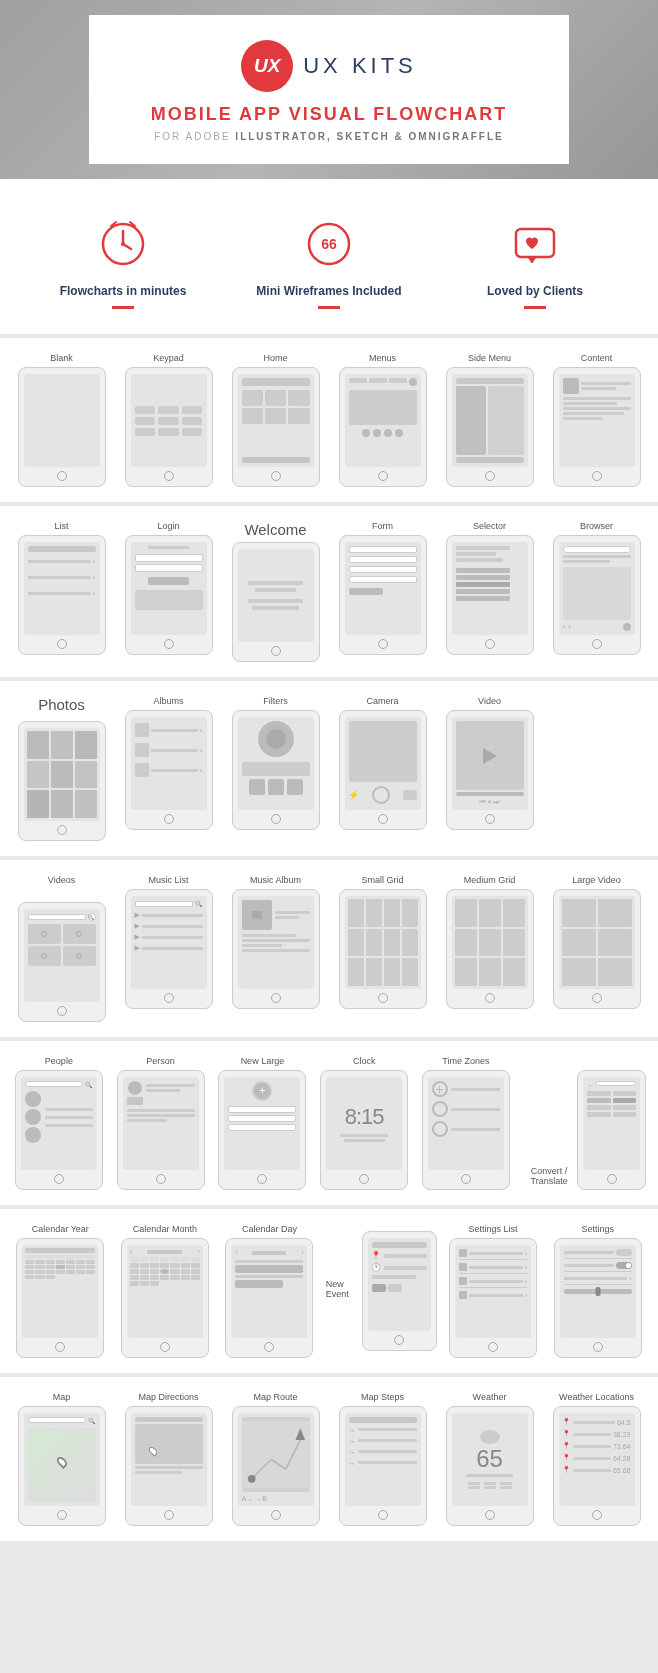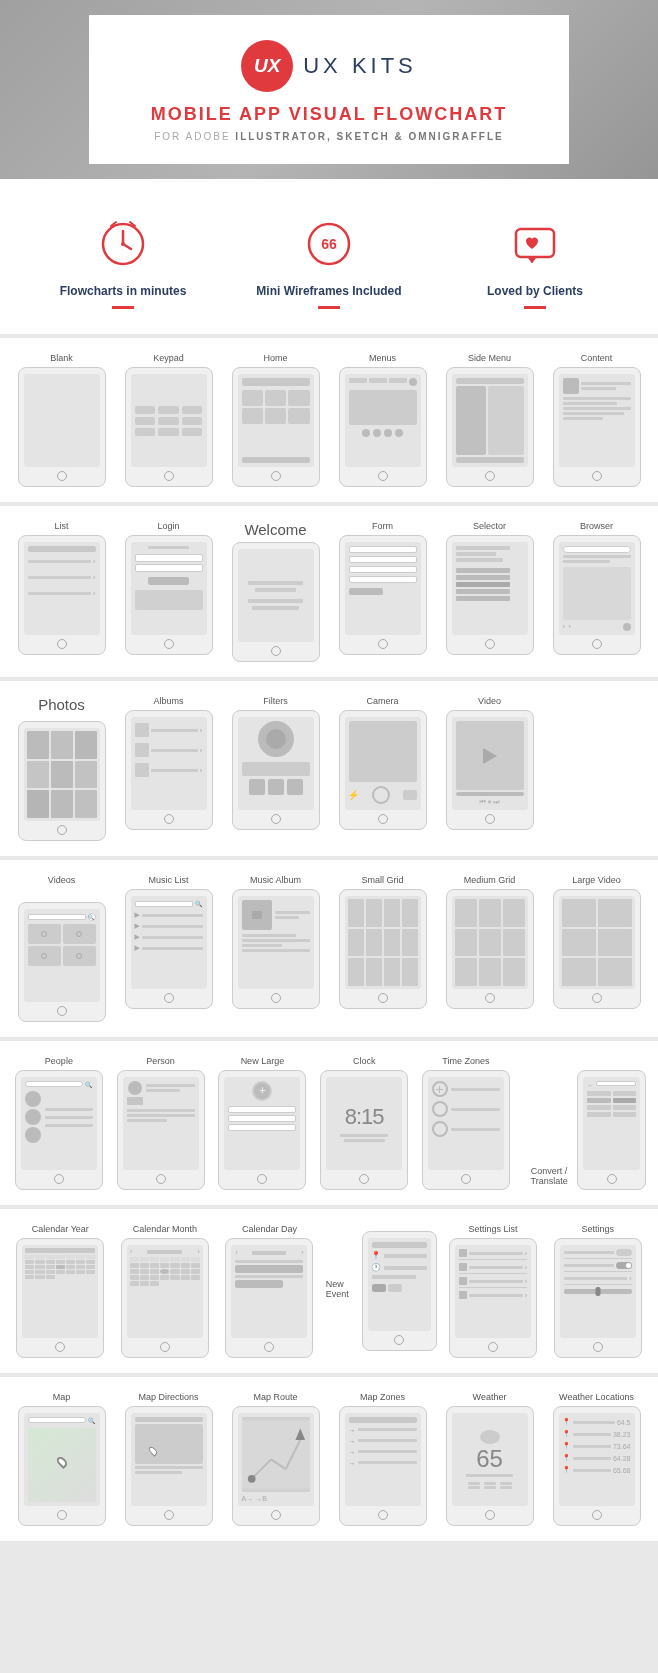--- a/index.html
+++ b/index.html
@@ -905,21 +905,21 @@
             <div style="display:flex;gap:2px;align-items:center;margin-top:1px;">
               <div style="font-size:7px;color:#aaa;">A→</div>
               <div style="font-size:7px;color:#aaa;">→B</div>
             </div>
           </div>
           <div style="width:10px;height:10px;border-radius:50%;border:1.5px solid #aaa;margin-top:4px;"></div>
         </div>
       </div>
 
       <div style="display:flex;flex-direction:column;align-items:center;">
-        <div style="font-size:9px;color:#555;margin-bottom:4px;">Map Zones</div>
+        <div style="font-size:9px;color:#555;margin-bottom:4px;">Map Steps</div>
         <div style="width:88px;height:120px;border:1.5px solid #ccc;border-radius:8px;background:#f0f0f0;display:flex;flex-direction:column;align-items:center;padding:6px 5px 5px;">
           <div style="flex:1;width:100%;background:#e4e4e4;border-radius:3px;padding:4px;display:flex;flex-direction:column;gap:2px;">
             <div style="height:6px;background:#c8c8c8;border-radius:2px;"></div>
             <div style="display:flex;align-items:center;gap:2px;padding:1px 0;">
               <div style="font-size:7px;color:#888;">→</div>
               <div style="flex:1;height:3px;background:#ccc;border-radius:1px;"></div>
             </div>
             <div style="display:flex;align-items:center;gap:2px;padding:1px 0;">
               <div style="font-size:7px;color:#888;">→</div>
               <div style="flex:1;height:3px;background:#ccc;border-radius:1px;"></div>

